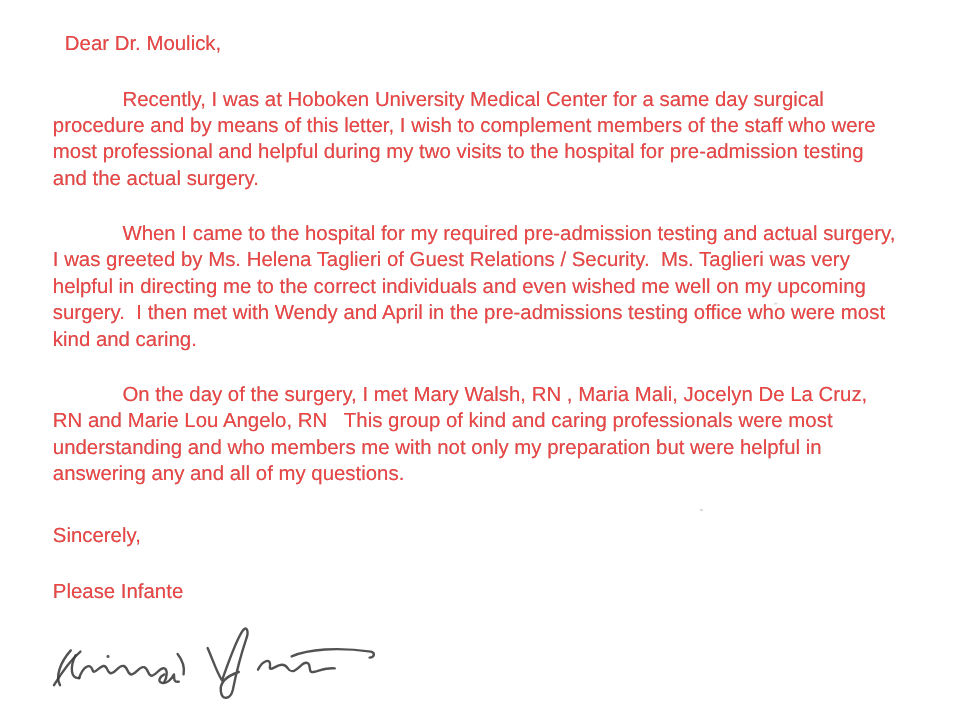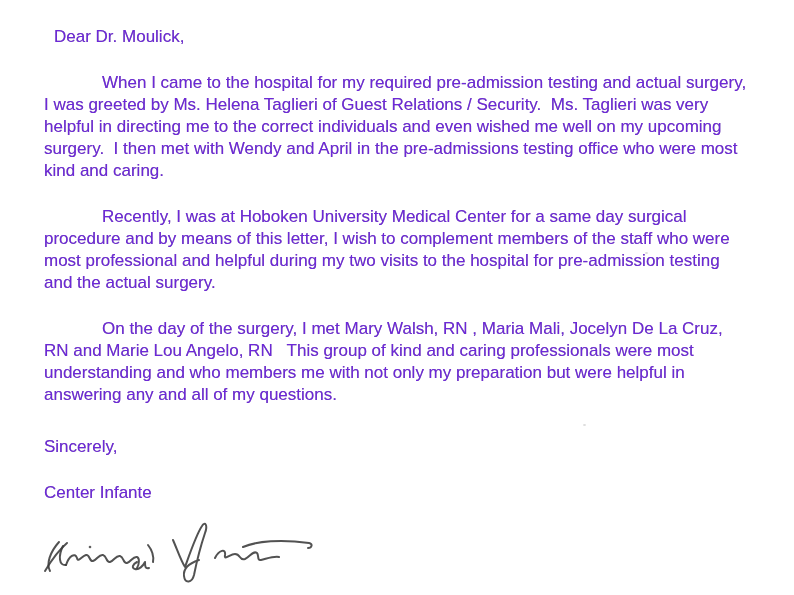--- a/index.html
+++ b/index.html
@@ -7,21 +7,21 @@
     padding: 0;
     background: #ffffff;
   }
   .scan {
     position: relative;
     width: 794px;
     height: 595px;
     background: #ffffff;
     overflow: hidden;
     font-family: "Liberation Sans", sans-serif;
-    color: #6d28d9;
+    color: #ef4444;
   }
   .page {
     position: absolute;
     left: 44px;
     top: 26px;
     width: 706px;
     font-size: 17px;
     line-height: 22px;
     
     text-shadow: 0 0 0.5px rgba(40,40,40,0.45);
@@ -69,30 +69,30 @@
     opacity: 0.35;
   }
 </style>
 </head>
 <body>
 
 <div class="scan">
   <div class="page">
     <div class="salutation">Dear Dr. Moulick,</div>
 
+    <p class="para">Recently, I was at Hoboken University Medical Center for a same day surgical procedure and by means of this letter, I wish to complement members of the staff who were most professional and helpful during my two visits to the hospital for pre-admission testing and the actual surgery.</p>
+
     <p class="para">When I came to the hospital for my required pre-admission testing and actual surgery, I was greeted by Ms. Helena Taglieri of Guest Relations / Security.  Ms. Taglieri was very helpful in directing me to the correct individuals and even wished me well on my upcoming surgery.  I then met with Wendy and April in the pre-admissions testing office who were most kind and caring.</p>
-
-    <p class="para">Recently, I was at Hoboken University Medical Center for a same day surgical procedure and by means of this letter, I wish to complement members of the staff who were most professional and helpful during my two visits to the hospital for pre-admission testing and the actual surgery.</p>
 
     <p class="para">On the day of the surgery, I met Mary Walsh, RN , Maria Mali, Jocelyn De La Cruz, RN and Marie Lou Angelo, RN   This group of kind and caring professionals were most understanding and who members me with not only my preparation but were helpful in answering any and all of my questions.</p>
 
 
     <div class="closing">Sincerely,</div>
 
-    <div class="typed-name">Center Infante</div>
+    <div class="typed-name">Please Infante</div>
   </div>
 
   <svg class="signature" viewBox="0 0 290 70" role="img" aria-label="Gemma Infante">
 
     <path d="M12,53 C18,43 27,31 34,25"></path>
     <path d="M26,24 C17,34 13,46 17,53"></path>
     <path d="M30,28 C25,38 26,48 33,47"></path>
 
     <path d="M33,47 C36,38 42,34 44,40 C45,45 49,38 53,37 C57,36 56,44 60,43 C64,42 66,36 70,37 C74,38 73,45 77,44 C81,43 83,37 87,38 C91,39 90,46 94,45 C98,44 100,38 104,39 C107,40 106,47 104,50"></path>
 

